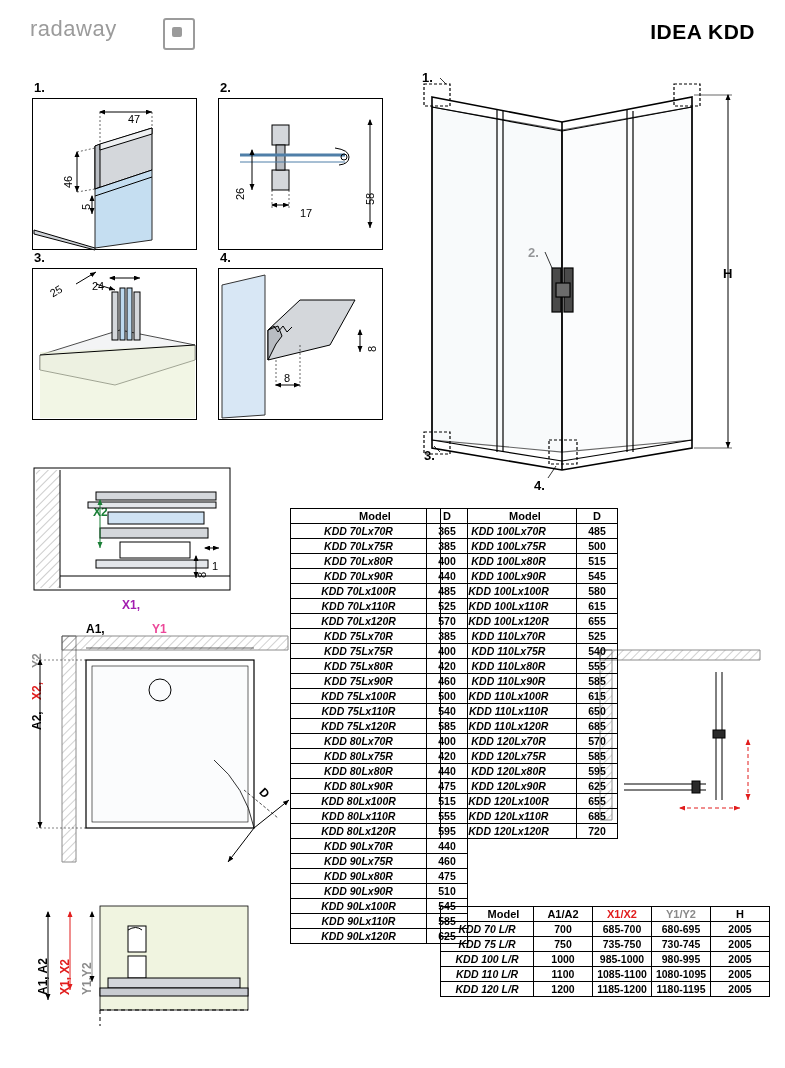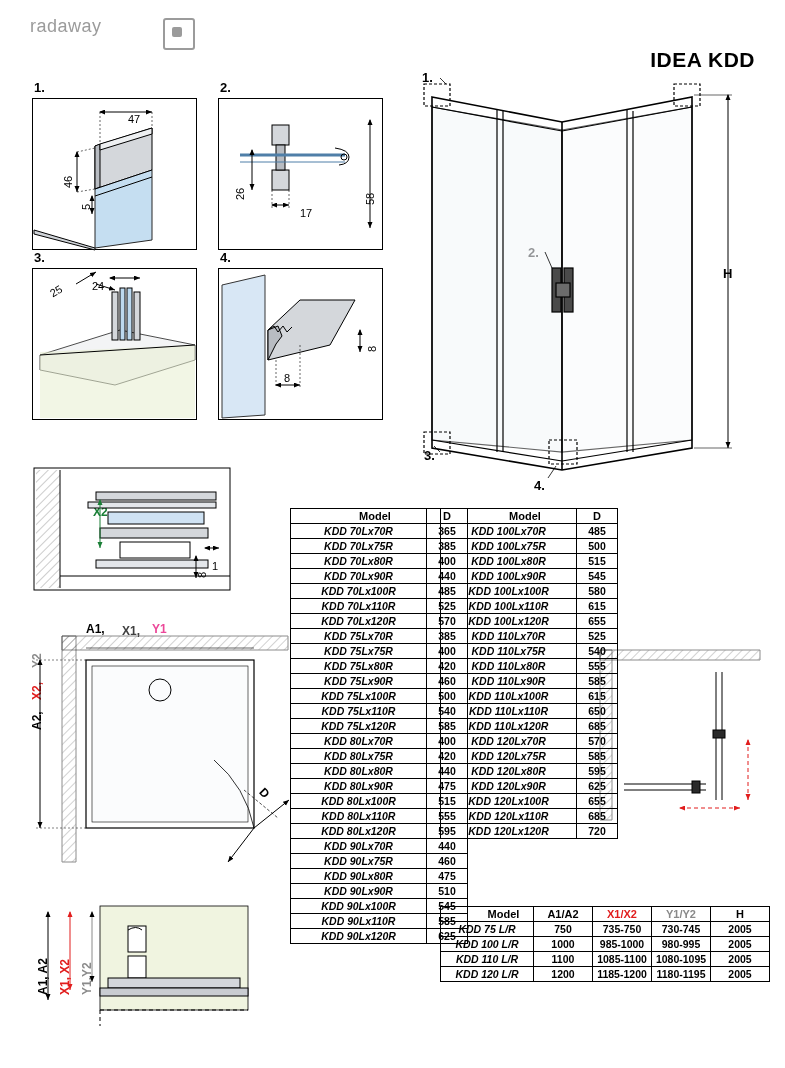--- a/index.html
+++ b/index.html
@@ -4,24 +4,24 @@
 <style>
   html,body{margin:0;padding:0;}
   body{
     width:785px;height:1068px;background:#ffffff;
     font-family:"Liberation Sans", sans-serif;
     color:#000;position:relative;overflow:hidden;
   }
   .page{position:relative;width:785px;height:1068px;}
 
   
-  .brand{position:absolute;left:30px;top:16px;font-size:18px;color:#9b9b9b;letter-spacing:.5px;}
+  .brand{position:absolute;left:30px;top:16px;font-size:22px;color:#9b9b9b;letter-spacing:.5px;}
   .brand-mark{position:absolute;left:163px;top:18px;width:28px;height:28px;border:2px solid #9b9b9b;border-radius:3px;}
   .brand-mark:after{content:"";position:absolute;left:7px;top:7px;width:10px;height:10px;background:#9b9b9b;border-radius:2px;}
-  .title{position:absolute;right:30px;top:20px;font-size:21px;font-weight:bold;letter-spacing:.5px;margin-top:28px;}
+  .title{position:absolute;right:30px;top:20px;font-size:21px;font-weight:bold;letter-spacing:.5px;}
 
   
   .box{position:absolute;border:1px solid #000;box-sizing:border-box;}
   .lbl{position:absolute;font-size:13px;font-weight:bold;}
   .dim{position:absolute;font-size:11px;}
   .dimv{position:absolute;font-size:11px;transform:rotate(-90deg);transform-origin:left top;white-space:nowrap;}
 
   
   table{border-collapse:collapse;position:absolute;}
   table td,table th{border:1px solid #000;font-size:10.5px;text-align:center;padding:1px 3px;font-weight:bold;}
@@ -72,21 +72,21 @@
   <div class="lbl" style="left:528px;top:245px;">2.</div>
   <div class="lbl" style="left:424px;top:448px;">3.</div>
   <div class="lbl" style="left:534px;top:478px;">4.</div>
   <div class="lbl" style="left:723px;top:266px;">H</div>
 
   <div class="lbl" style="left:93px;top:505px;color:#1a7f37;font-size:12px;">X2</div>
   <div class="dim" style="left:212px;top:560px;">1</div>
   <div class="dimv" style="left:196px;top:578px;">8</div>
 
   <div class="lbl" style="left:86px;top:622px;font-size:12px;">A1,</div>
-  <div class="lbl" style="left:122px;top:624px;font-size:12px;color:#404040;">X1,</div>
+  <div class="lbl" style="left:122px;top:598px;font-size:12px;color:#a21caf;">X1,</div>
   <div class="lbl" style="left:152px;top:622px;font-size:12px;color:#ec4899;">Y1</div>
   <div class="lbl" style="left:30px;top:730px;font-size:12px;transform:rotate(-90deg);transform-origin:left top;">A2,</div>
   <div class="lbl" style="left:30px;top:700px;font-size:12px;color:#e11d1d;transform:rotate(-90deg);transform-origin:left top;">X2,</div>
   <div class="lbl" style="left:30px;top:668px;font-size:12px;color:#8a8a8a;transform:rotate(-90deg);transform-origin:left top;">Y2</div>
   <div class="lbl" style="left:260px;top:786px;font-size:12px;transform:rotate(45deg);">D</div>
 
   <div class="lbl" style="left:36px;top:995px;font-size:12px;transform:rotate(-90deg);transform-origin:left top;">A1, A2</div>
   <div class="lbl" style="left:58px;top:995px;font-size:12px;color:#e11d1d;transform:rotate(-90deg);transform-origin:left top;">X1, X2</div>
   <div class="lbl" style="left:80px;top:995px;font-size:12px;color:#8a8a8a;transform:rotate(-90deg);transform-origin:left top;">Y1,Y2</div>
 
@@ -506,20 +506,27 @@
       <tr>
         <th class="model">Model</th>
         <th>A1/A2</th>
         <th class="red">X1/X2</th>
         <th class="gry">Y1/Y2</th>
         <th>H</th>
       </tr>
     </thead>
     <tbody>
       <tr>
+          <td class="model">KDD 70 L/R</td>
+          <td>700</td>
+          <td>685-700</td>
+          <td>680-695</td>
+          <td>2005</td>
+        </tr>
+      <tr>
           <td class="model">KDD 75 L/R</td>
           <td>750</td>
           <td>735-750</td>
           <td>730-745</td>
           <td>2005</td>
         </tr>
       <tr>
           <td class="model">KDD 100 L/R</td>
           <td>1000</td>
           <td>985-1000</td>

